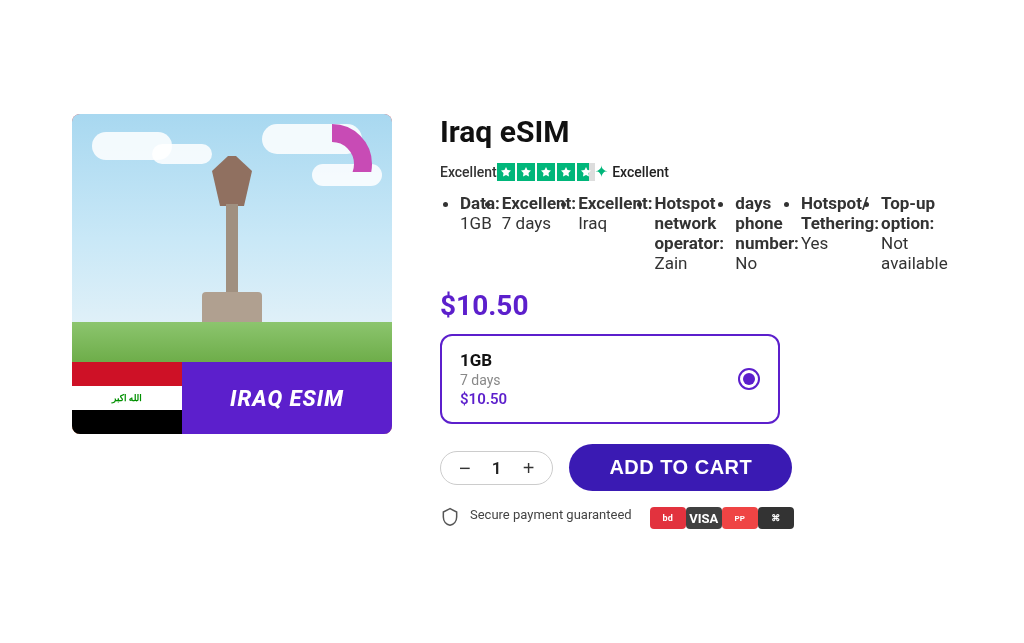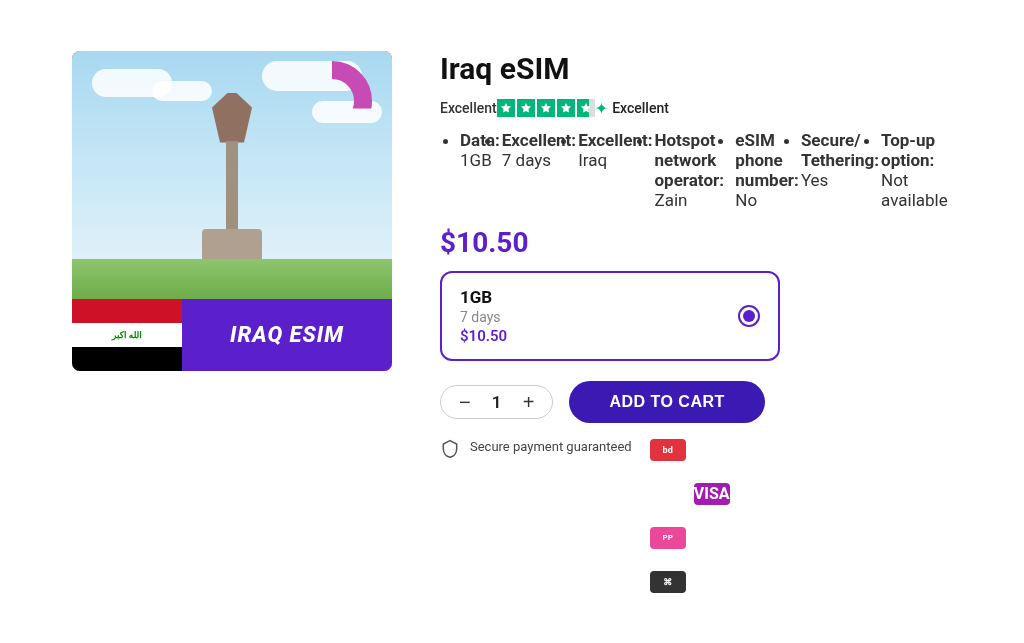--- a/index.html
+++ b/index.html
@@ -287,59 +287,58 @@
       font-weight: 600;
       min-width: 20px;
       text-align: center;
     }
     .add-to-cart-btn {
       background: #3a1ab3;
       color: white;
       border: none;
       border-radius: 50px;
       padding: 12px 40px;
-      font-size: 16px;
+      font-size: 20px;
       font-weight: 700;
       cursor: pointer;
       letter-spacing: 0.5px;
       white-space: nowrap;
     }
     
     .secure-row {
       display: flex;
       gap: 10px;
       font-size: 13px;
       color: #444;
       margin-top: 4px;
     }
     .shield-icon {
       width: 20px;
       height: 20px;
       color: #555;
     }
     .payment-icons {
       display: flex;
-      gap: 22px;
+      gap: 0;
       margin-left: 8px;
-      flex-direction: column;
     }
     .pay-badge {
       width: 36px;
       height: 22px;
       border-radius: 4px;
       display: flex;
       align-items: center;
       justify-content: center;
       font-size: 9px;
       font-weight: 700;
       color: white;
     }
     .pay-bd { background: #e2323e; }
-    .pay-visa { background: #a21caf; font-size: 16px; margin-left: 44px; }
-    .pay-paypal { background: #ec4899; font-size: 8px; }
+    .pay-visa { background: #404040; font-size: 13px; }
+    .pay-paypal { background: #ef4444; font-size: 8px; }
     .pay-apple { background: #333; }
   </style>
 </head>
 <body>
 
 <div class="product-container">
 
   <div class="product-image-wrap">
     <div class="product-image">
       <div class="image-sky">
@@ -407,22 +406,22 @@
         <span class="trustpilot-star">✦</span>
         <span>Excellent</span>
       </div>
     </div>
 
     <ul class="specs-list">
       <li><span class="key">Data:</span> 1GB</li>
       <li><span class="key">Excellent:</span> 7 days</li>
       <li><span class="key">Excellent:</span> Iraq</li>
       <li><span class="key">Hotspot network operator:</span> Zain</li>
-      <li><span class="key">eSIM phone number:</span> No</li>
-      <li><span class="key">Secure/ Tethering:</span> Yes</li>
+      <li><span class="key">days phone number:</span> No</li>
+      <li><span class="key">Hotspot/ Tethering:</span> Yes</li>
       <li><span class="key">Top-up option:</span> Not available</li>
     </ul>
 
     <div class="price">$10.50</div>
 
     <div class="plan-selector">
       <div class="plan-info">
         <div class="plan-data">1GB</div>
         <div class="plan-validity">7 days</div>
         <div class="plan-price">$10.50</div>

